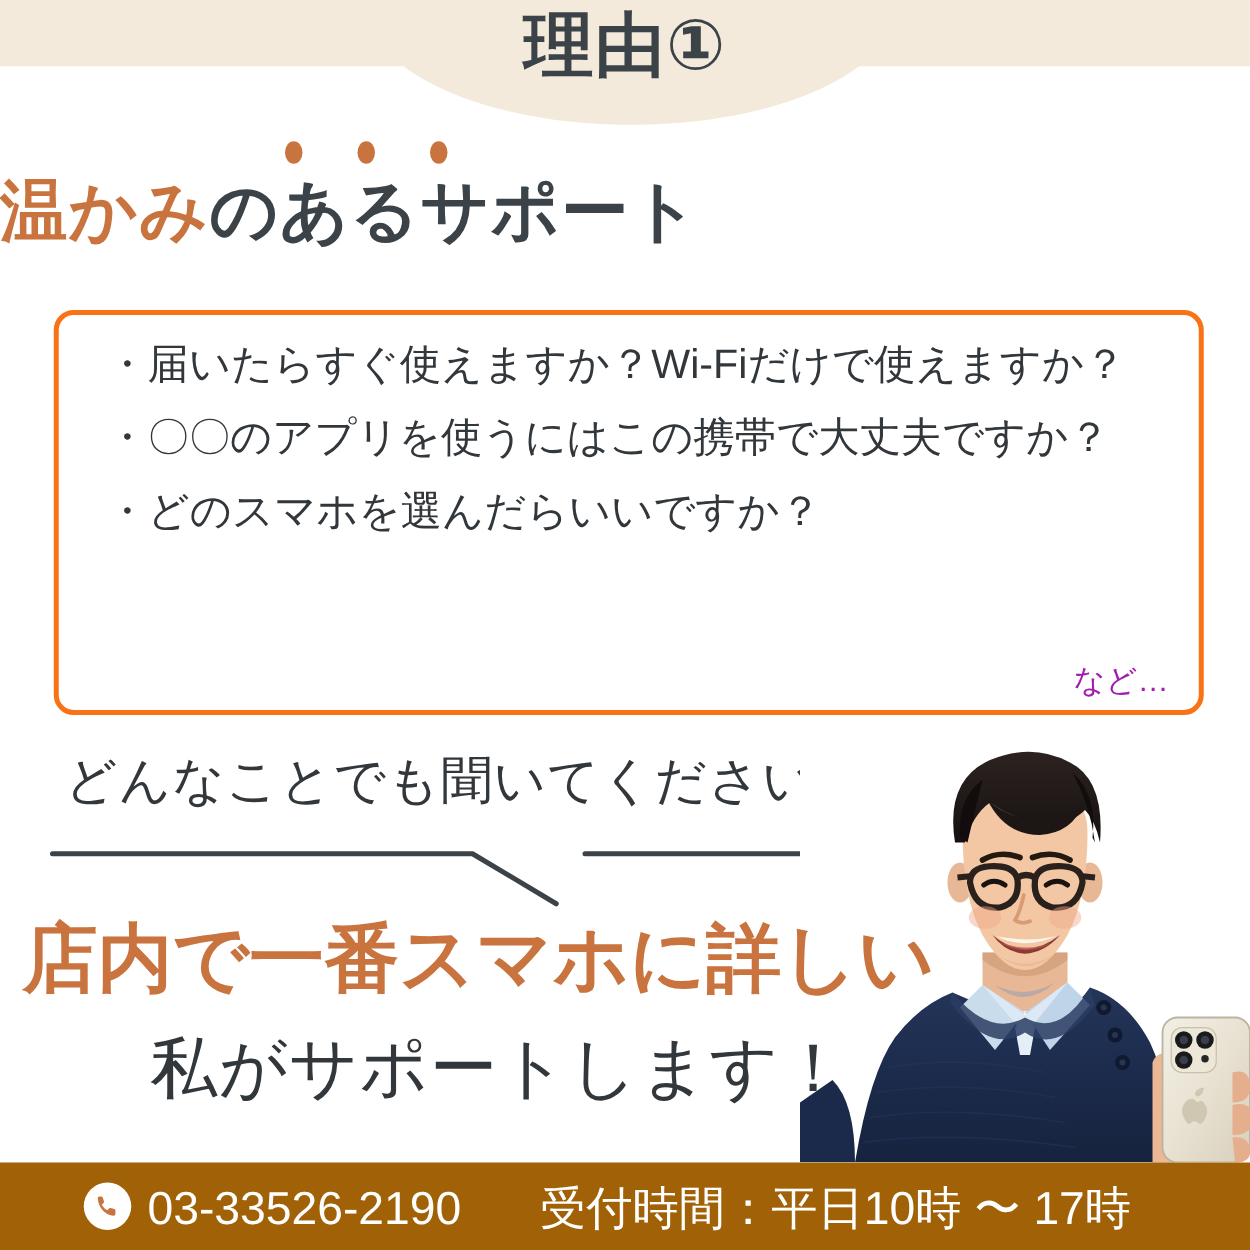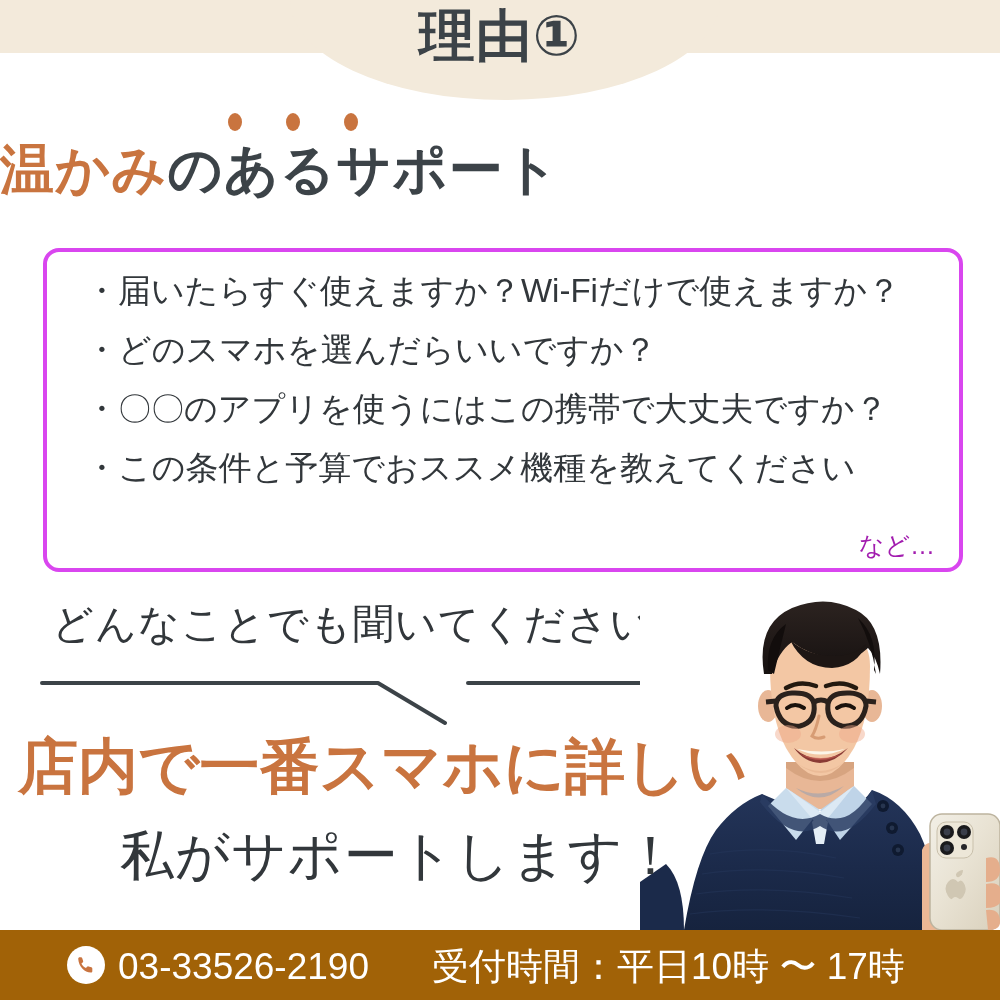--- a/index.html
+++ b/index.html
@@ -89,21 +89,21 @@
   .subtitle .accent { color: #C9743F; }
 
   
   .bullet-box {
     position: absolute;
     left: 43px;
     top: 248px;
     width: 920px;
     height: 324px;
     box-sizing: border-box;
-    border: 4px solid #d946ef;
+    border: 4px solid #f97316;
     border-radius: 16px;
     background: #ffffff;
   }
   .bullet-list {
     position: absolute;
     left: 38px;
     top: 22px;
     right: 20px;
   }
   .bullet-item {
@@ -237,23 +237,22 @@
     <span class="dot d1"></span>
     <span class="dot d2"></span>
     <span class="dot d3"></span>
   </div>
 
   <div class="subtitle"><span class="accent">温かみ</span><span>のあるサポート</span></div>
 
   <div class="bullet-box">
     <div class="bullet-list">
       <div class="bullet-item">・届いたらすぐ使えますか？Wi-Fiだけで使えますか？</div>
+      <div class="bullet-item">・〇〇のアプリを使うにはこの携帯で大丈夫ですか？</div>
       <div class="bullet-item">・どのスマホを選んだらいいですか？</div>
-      <div class="bullet-item">・〇〇のアプリを使うにはこの携帯で大丈夫ですか？</div>
-      <div class="bullet-item">・この条件と予算でおススメ機種を教えてください</div>
     </div>
     <div class="etc-label">など…</div>
   </div>
 
   <div class="ask-line">どんなことでも聞いてください！</div>
   <svg class="bubble-tail" viewBox="0 0 620 62">
     <path d="M2 18 L338 18 L405 58" fill="none" stroke="#3C4348" stroke-width="4" stroke-linecap="round" stroke-linejoin="round"></path>
     <path d="M428 18 L608 18" fill="none" stroke="#3C4348" stroke-width="4" stroke-linecap="round"></path>
   </svg>
 

